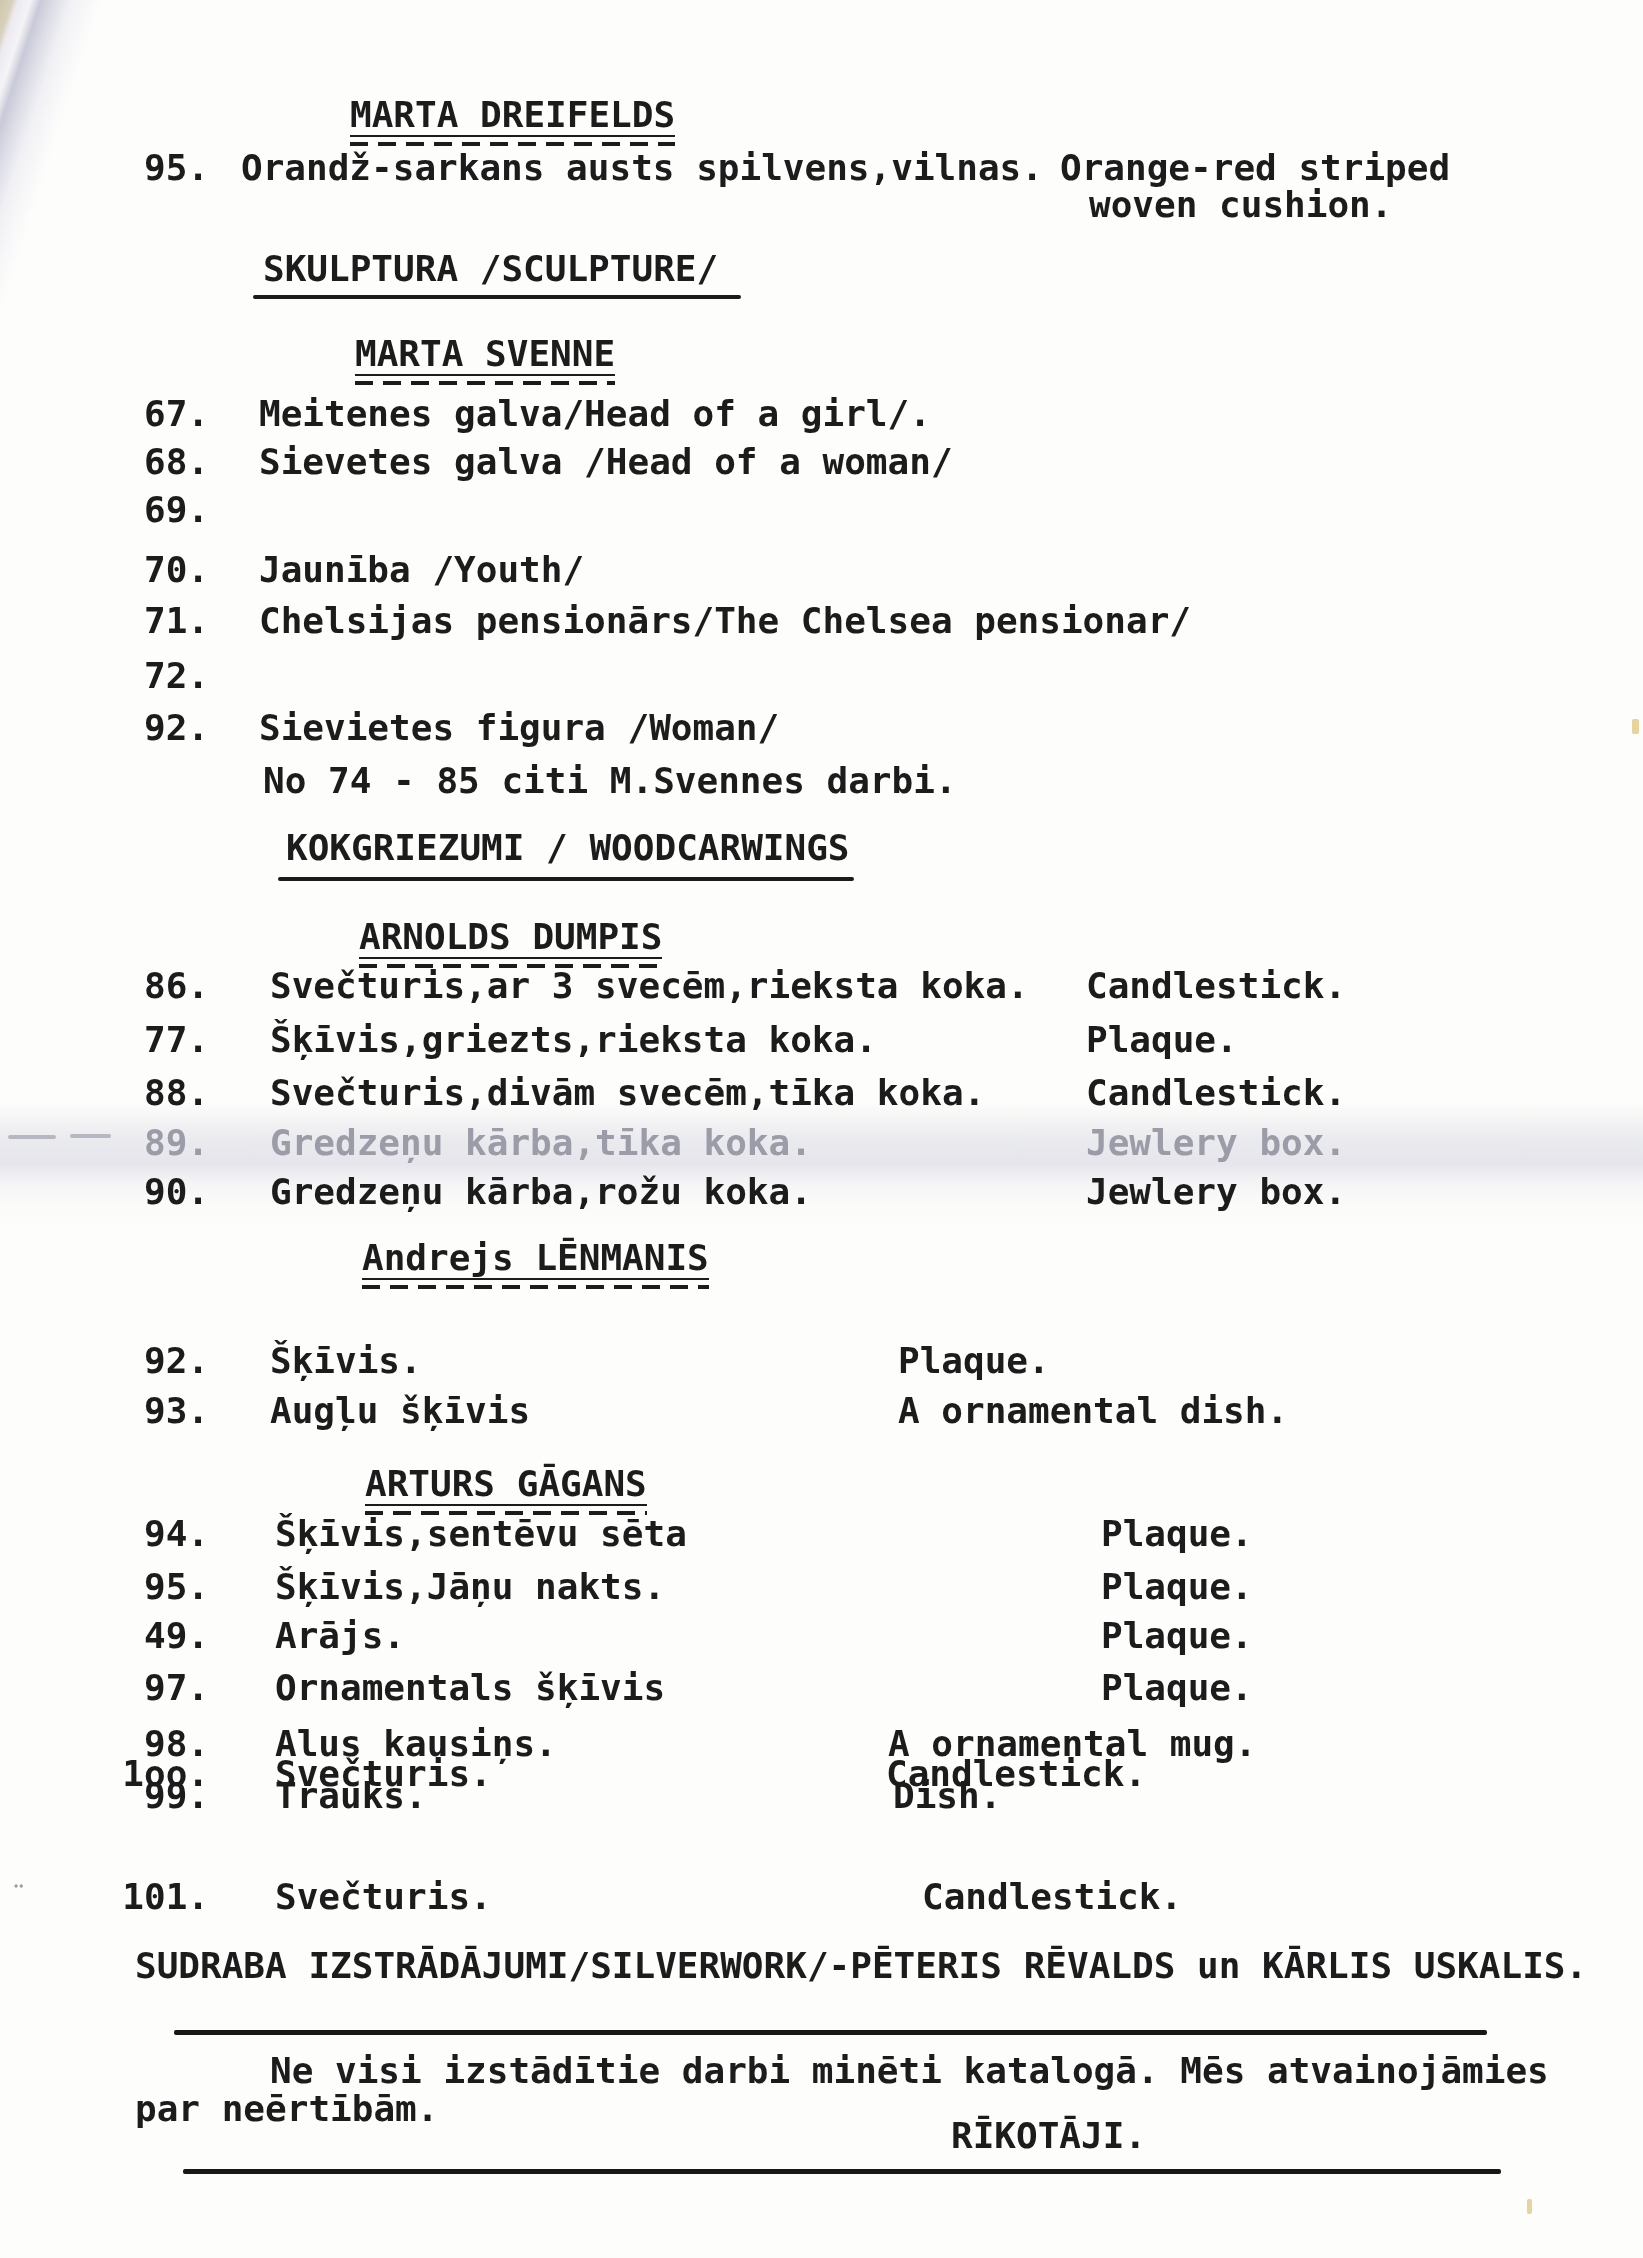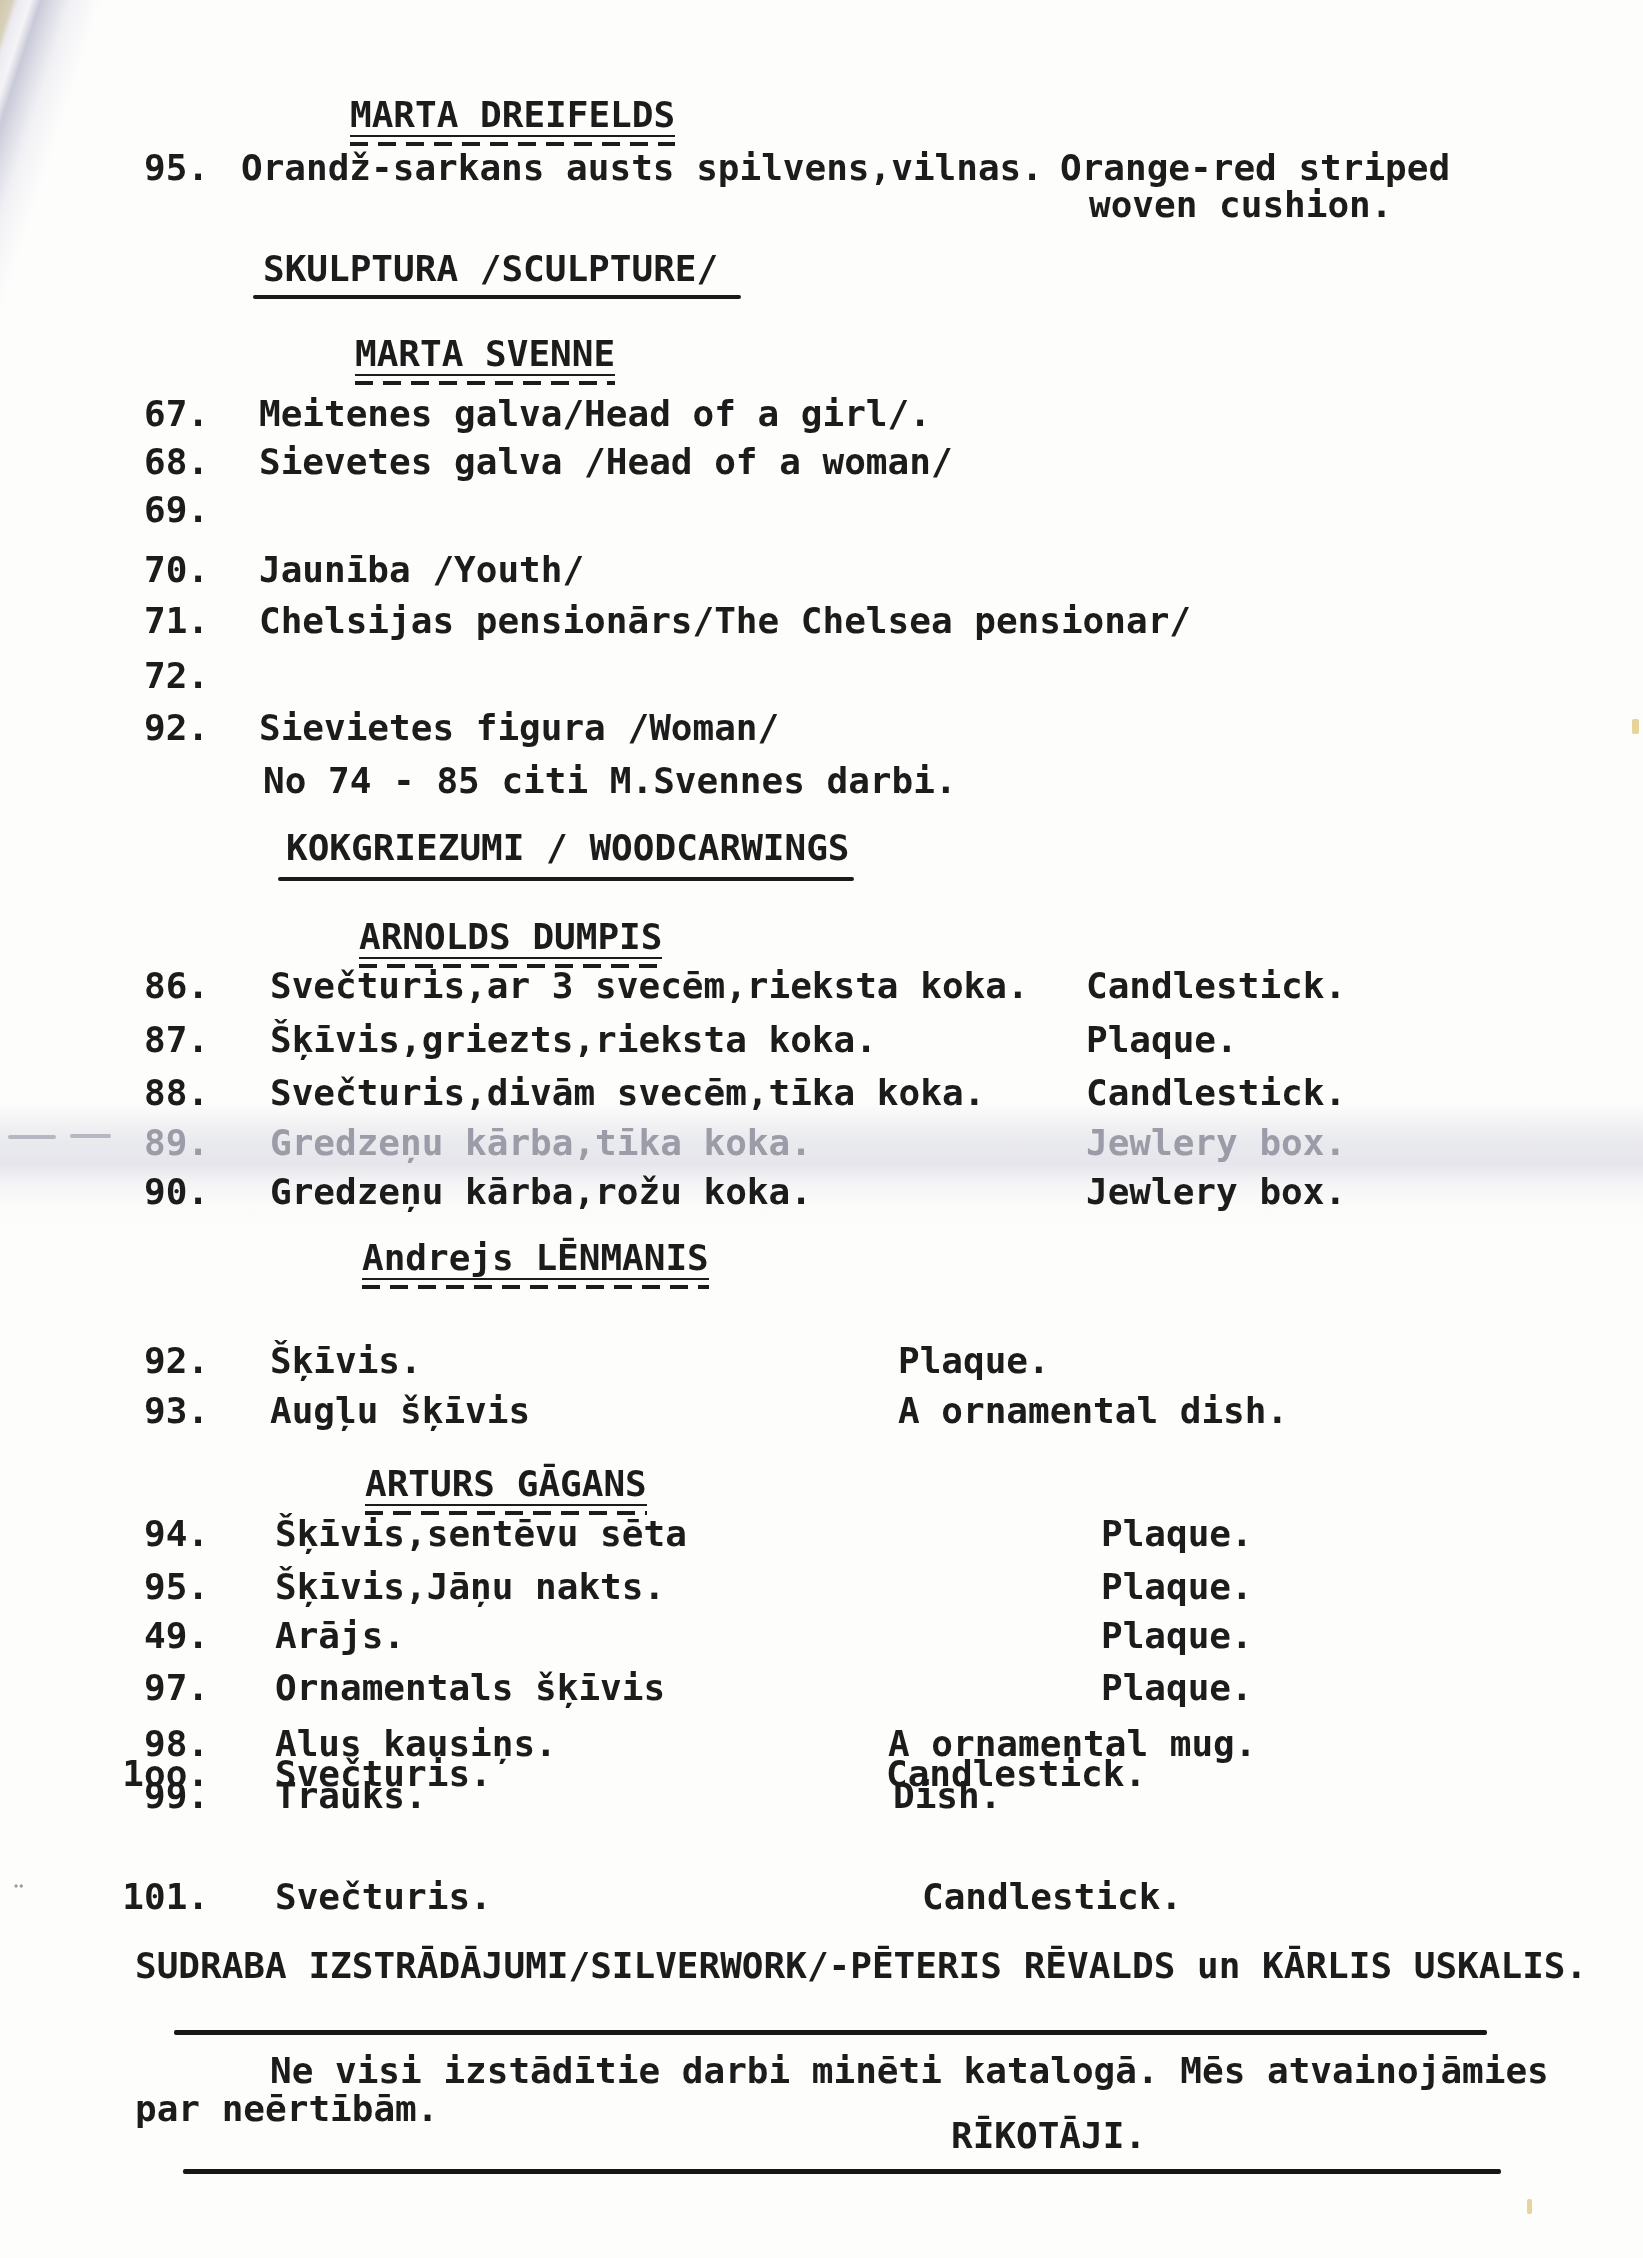--- a/index.html
+++ b/index.html
@@ -117,21 +117,21 @@
     <span class="artist-name">ARNOLDS DUMPIS</span>
     <div class="dash-row"></div>
   </div>
 
   <div class="row" style="top:968px">
     <span class="num">86.</span>
     <span class="lv" style="left:270px">Svečturis,ar 3 svecēm,rieksta koka.</span>
     <span class="en" style="left:1086px">Candlestick.</span>
   </div>
   <div class="row" style="top:1022px">
-    <span class="num">87.</span>
+    <span class="num">77.</span>
     <span class="lv" style="left:270px">Šķīvis,griezts,rieksta koka.</span>
     <span class="en" style="left:1086px">Plaque.</span>
   </div>
   <div class="row" style="top:1075px">
     <span class="num">88.</span>
     <span class="lv" style="left:270px">Svečturis,divām svecēm,tīka koka.</span>
     <span class="en" style="left:1086px">Candlestick.</span>
   </div>
   <div class="row faded" style="top:1125px">
     <span class="num">89.</span>

